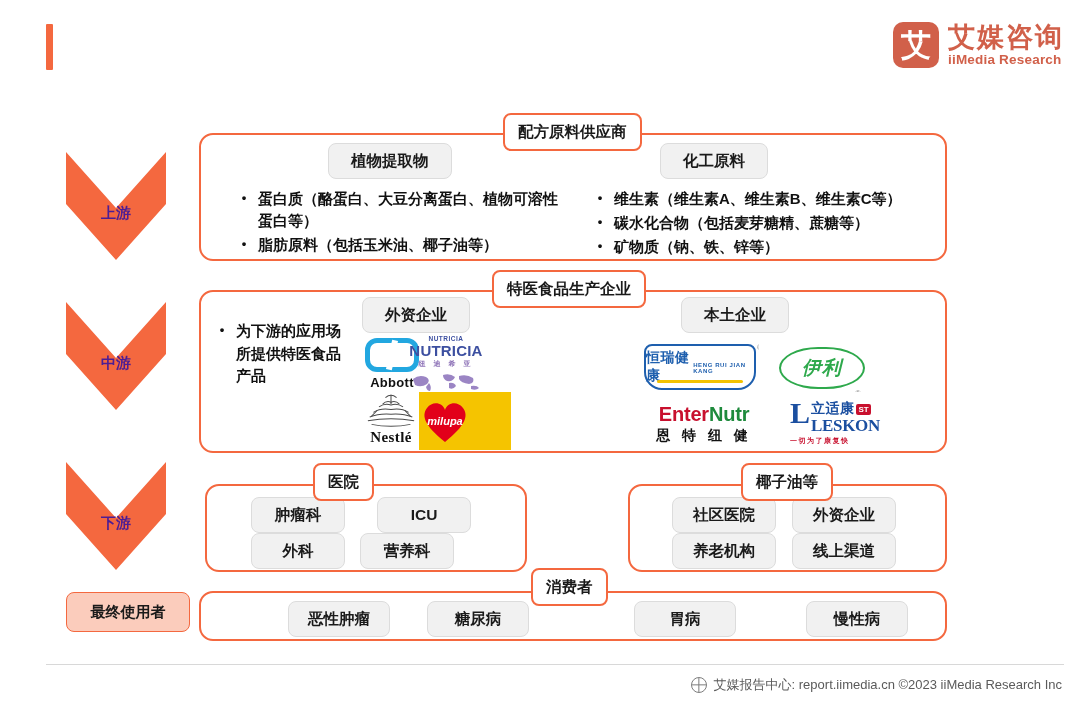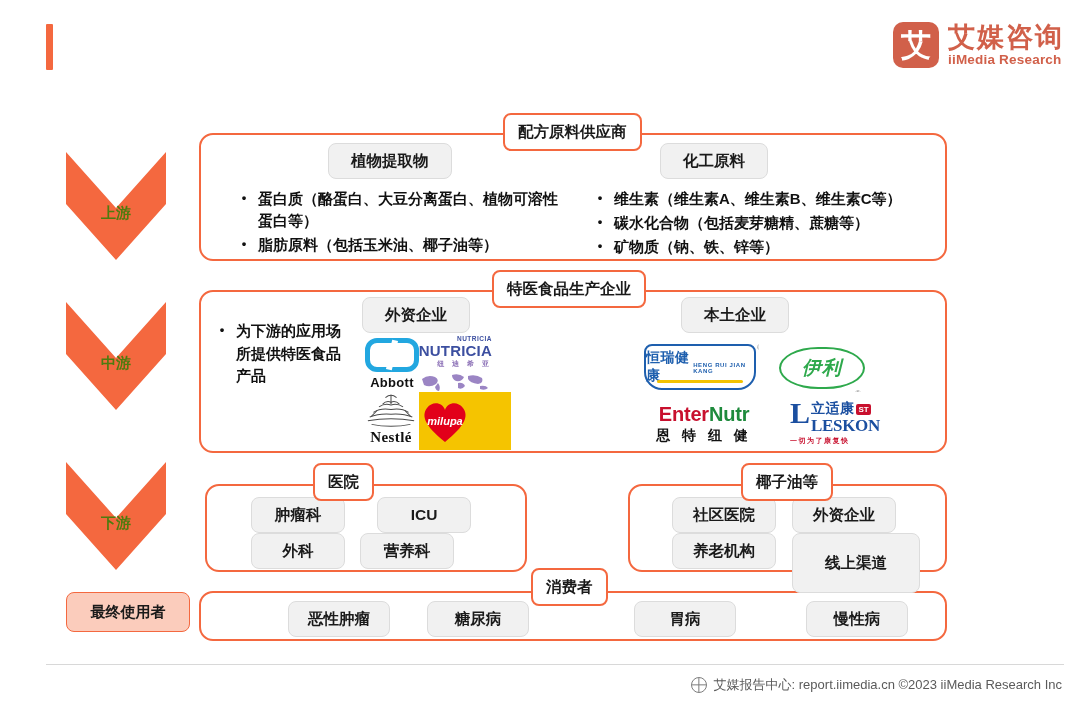--- a/index.html
+++ b/index.html
@@ -22,21 +22,21 @@
   .logo-mark .glyph{position:absolute;inset:0;display:flex;align-items:center;justify-content:center;color:#fff;font-size:30px;font-weight:bold;line-height:1;}
   .logo-text{display:flex;flex-direction:column;line-height:1.05;}
   .logo-cn{font-size:27px;font-weight:bold;color:#D1604A;letter-spacing:2px;}
   .logo-en{font-size:13.5px;font-weight:bold;color:#D1604A;letter-spacing:.2px;margin-top:2px;}
 
   
   .chev{position:absolute;width:100px;}
   .chev svg{display:block;}
   .chev .chev-label{
     position:absolute;left:0;width:100px;top:52px;text-align:center;
-    font-size:15px;font-weight:bold;color:#4d7c0f;
+    font-size:15px;font-weight:bold;color:#4c1d95;
   }
   .final-pill{
     position:absolute;left:66px;top:592px;width:122px;height:38px;
     background:#FBCCBC;border:1.6px solid #F4683F;border-radius:8px;
     display:flex;align-items:center;justify-content:center;
     font-size:15px;font-weight:bold;color:#1a1a1a;
   }
 
   
   .sec{position:absolute;border:2.2px solid #F4683F;border-radius:14px;background:#fff;}
@@ -191,21 +191,21 @@
   </div>
 </div>
 
 <div class="sub-chip" style="left:362px;top:297px;">外资企业</div>
 
 <div class="brand" style="left:347px;top:338px;width:90px;height:52px;">
   <div class="abbott-sym"></div>
   <div class="abbott-word">Abbott</div>
 </div>
 
-<div class="brand" style="left:400px;top:334px;width:92px;height:60px;align-items:flex-end;">
+<div class="brand" style="left:400px;top:334px;width:92px;height:60px;">
   <div class="nutricia-top">NUTRICIA</div>
   <div class="nutricia-main">NUTRICIA</div>
   <div class="nutricia-cn">纽 迪 希 亚</div>
   <svg class="nutricia-globe" viewBox="0 0 74 22">
     <g fill="#9B85C4">
       <path d="M4 8 Q10 3 17 6 Q22 9 18 13 Q12 17 6 14 Z"></path>
       <path d="M20 12 Q23 16 21 20 Q18 20 17 16 Z"></path>
       <path d="M34 4 Q41 2 46 6 Q44 11 38 10 Q34 8 34 4 Z"></path>
       <path d="M40 12 Q45 11 47 15 Q44 19 40 17 Z"></path>
       <path d="M50 5 Q58 3 64 7 Q66 12 60 13 Q52 12 50 8 Z"></path>
@@ -289,21 +289,21 @@
 <div class="sub-chip" style="left:251px;top:497px;width:92px;padding:0;">肿瘤科</div>
 <div class="sub-chip" style="left:364px;top:497px;width:92px;padding:0;margin-left:13px;">ICU</div>
 <div class="sub-chip" style="left:251px;top:533px;width:92px;padding:0;">外科</div>
 <div class="sub-chip" style="left:360px;top:533px;width:92px;padding:0;">营养科</div>
 
 <div class="sec" style="left:628px;top:484px;width:315px;height:84px;"></div>
 <div class="sec-tab" style="left:741px;top:463px;">椰子油等</div>
 <div class="sub-chip" style="left:672px;top:497px;width:102px;padding:0;">社区医院</div>
 <div class="sub-chip" style="left:792px;top:497px;width:102px;padding:0;">外资企业</div>
 <div class="sub-chip" style="left:672px;top:533px;width:102px;padding:0;">养老机构</div>
-<div class="sub-chip" style="left:792px;top:533px;width:102px;padding:12px;">线上渠道</div>
+<div class="sub-chip" style="left:792px;top:533px;width:102px;padding:0;">线上渠道</div>
 
 <div class="sec" style="left:199px;top:591px;width:744px;height:46px;"></div>
 <div class="sec-tab" style="left:531px;top:568px;">消费者</div>
 <div class="sub-chip" style="left:288px;top:601px;width:100px;padding:0;">恶性肿瘤</div>
 <div class="sub-chip" style="left:427px;top:601px;width:100px;padding:0;">糖尿病</div>
 <div class="sub-chip" style="left:634px;top:601px;width:100px;padding:0;">胃病</div>
 <div class="sub-chip" style="left:806px;top:601px;width:100px;padding:0;">慢性病</div>
 
 <div class="footer-line"></div>
 <div class="footer">

